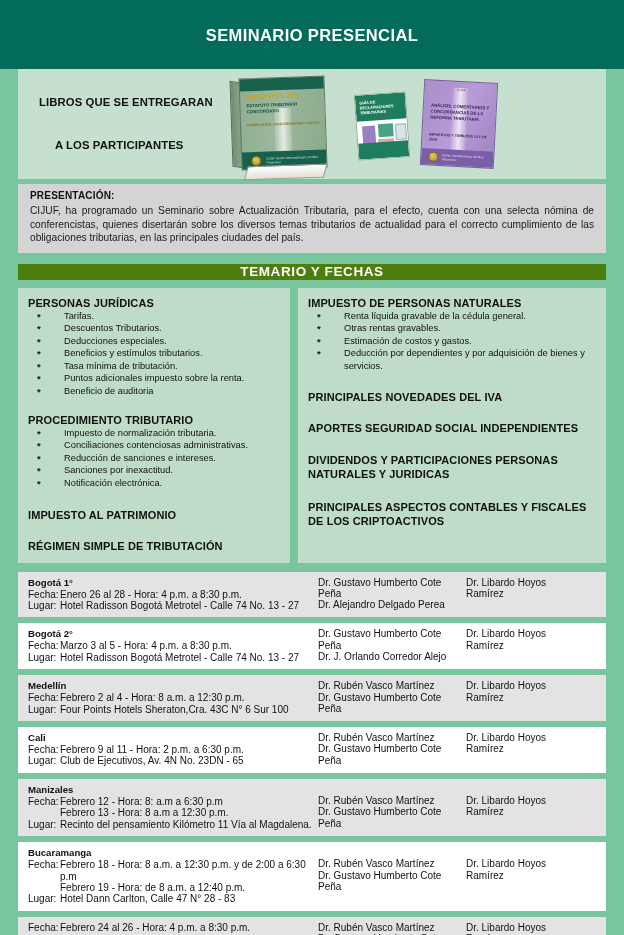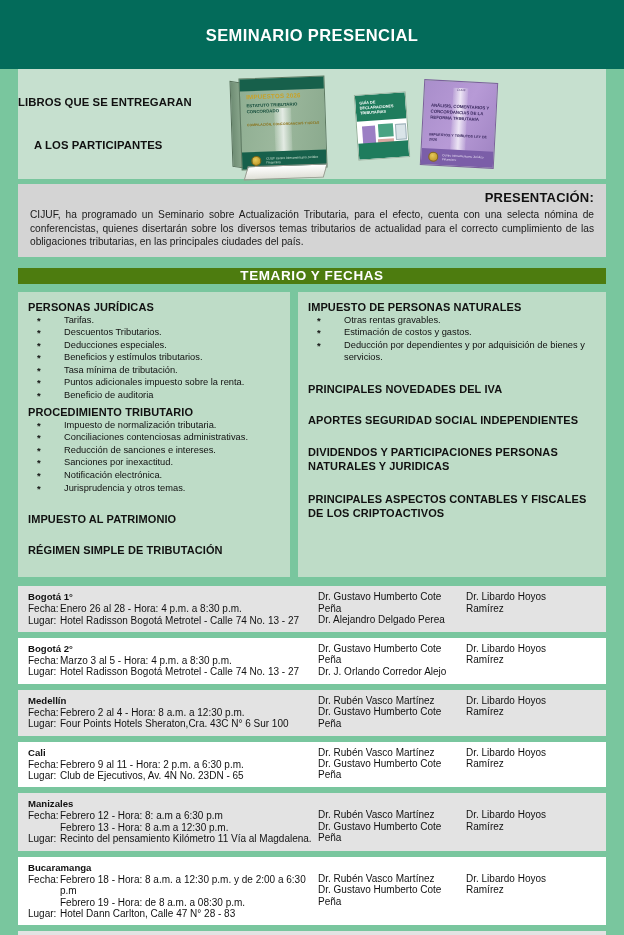--- a/index.html
+++ b/index.html
@@ -36,20 +36,21 @@
   
   .hero {
     position: relative;
     height: 110px;
     margin: 0 18px 0 18px;
     background: #c6e0cf;
     display: flex;
     align-items: center;
   }
   .hero-left {
+    padding-left: 21px;
     width: 200px;
     position: relative;
     z-index: 3;
   }
   .hero-left .hl {
     font-size: 11.3px;
     font-weight: bold;
     color: #111;
     line-height: 15px;
     letter-spacing: 0.1px;
@@ -223,22 +224,22 @@
   }
 
   
   .present {
     margin: 5px 18px 0 18px;
     background: #d4d4d4;
     padding: 6px 12px 8px 12px;
     box-sizing: border-box;
   }
   .present .ptitle2 {
-    text-align: right;
-    font-size: 13px;
+    text-align: left;
+    font-size: 10px;
     font-weight: bold;
     margin-bottom: 3px;
     letter-spacing: .2px;
   }
   .present .pbody {
     font-size: 10.2px;
     line-height: 13.5px;
     text-align: justify;
     color: #1a1a1a;
   }
@@ -260,34 +261,34 @@
   }
 
   
   .temario {
     margin: 8px 18px 0 18px;
     display: flex;
     gap: 8px;
   }
   .tcol {
     background: #bedcc7;
-    padding: 9px 10px 20px 10px;
+    padding: 9px 10px 10px 10px;
     box-sizing: border-box;
     flex: 1 1 0;
     min-width: 0;
   }
   .tcol.left { flex: 0 0 272px; }
   .t-head {
     font-size: 11px;
     font-weight: bold;
     color: #111;
     letter-spacing: .1px;
     margin-bottom: 1px;
   }
-  .t-head.spaced { margin-top: 4px; }
+  .t-head.spaced { margin-top: 16px; }
   .t-head.solo { margin-top: 19px; }
   .t-head.multi { line-height: 14px; }
   ul.t-list {
     list-style: none;
     margin: 0 0 0 0;
     padding: 0;
   }
   ul.t-list li {
     font-size: 9.3px;
     line-height: 12.6px;
@@ -429,28 +430,28 @@
         <li>Puntos adicionales impuesto sobre la renta.</li>
         <li>Beneficio de auditoria</li>
       </ul>
       <div class="t-head spaced">PROCEDIMIENTO TRIBUTARIO</div>
       <ul class="t-list">
         <li>Impuesto de normalización tributaria.</li>
         <li>Conciliaciones contenciosas administrativas.</li>
         <li>Reducción de sanciones e intereses.</li>
         <li>Sanciones por inexactitud.</li>
         <li>Notificación electrónica.</li>
-        <li>Jurisprudencia y otros temas.</li>
       </ul>
       <div class="t-head solo">IMPUESTO AL PATRIMONIO</div>
       <div class="t-head solo">RÉGIMEN SIMPLE DE TRIBUTACIÓN</div>
     </div>
   <div class="tcol right" id="tcol-right">
       <div class="t-head">IMPUESTO DE PERSONAS NATURALES</div>
       <ul class="t-list">
+        <li>Renta líquida gravable de la cédula general.</li>
         <li>Otras rentas gravables.</li>
         <li>Estimación de costos y gastos.</li>
         <li>Deducción por dependientes y por adquisición de bienes y servicios.</li>
       </ul>
       <div class="t-head solo">PRINCIPALES NOVEDADES DEL IVA</div>
       <div class="t-head solo">APORTES SEGURIDAD SOCIAL INDEPENDIENTES</div>
       <div class="t-head solo multi">DIVIDENDOS Y PARTICIPACIONES PERSONAS NATURALES Y JURIDICAS</div>
       <div class="t-head solo multi">PRINCIPALES ASPECTOS CONTABLES Y FISCALES DE LOS CRIPTOACTIVOS</div>
     </div>
 </div>
@@ -562,21 +563,21 @@
     </div>
     <div class="srow plain">
       <div class="s-left">
         <div class="s-city">Bucaramanga</div>
         <div class="s-line">
           <span class="lbl">Fecha:</span>
           <span class="val">Febrero 18 - Hora: 8 a.m. a 12:30 p.m. y de 2:00 a 6:30 p.m</span>
         </div>
         <div class="s-line">
           <span class="lbl"></span>
-          <span class="val">Febrero 19 - Hora: de 8 a.m. a 08:30 p.m.</span>
+          <span class="val">Febrero 19 - Hora: de 8 a.m. a 12:40 p.m.</span>
         </div>
         <div class="s-line">
           <span class="lbl">Lugar:</span>
           <span class="val">Hotel Dann Carlton, Calle 47 N° 28 - 83</span>
         </div>
       </div>
       <div class="s-mid s-pad-1">
         <div class="sp">Dr. Rubén Vasco Martínez</div>
         <div class="sp">Dr. Gustavo Humberto Cote Peña</div>
       </div>

